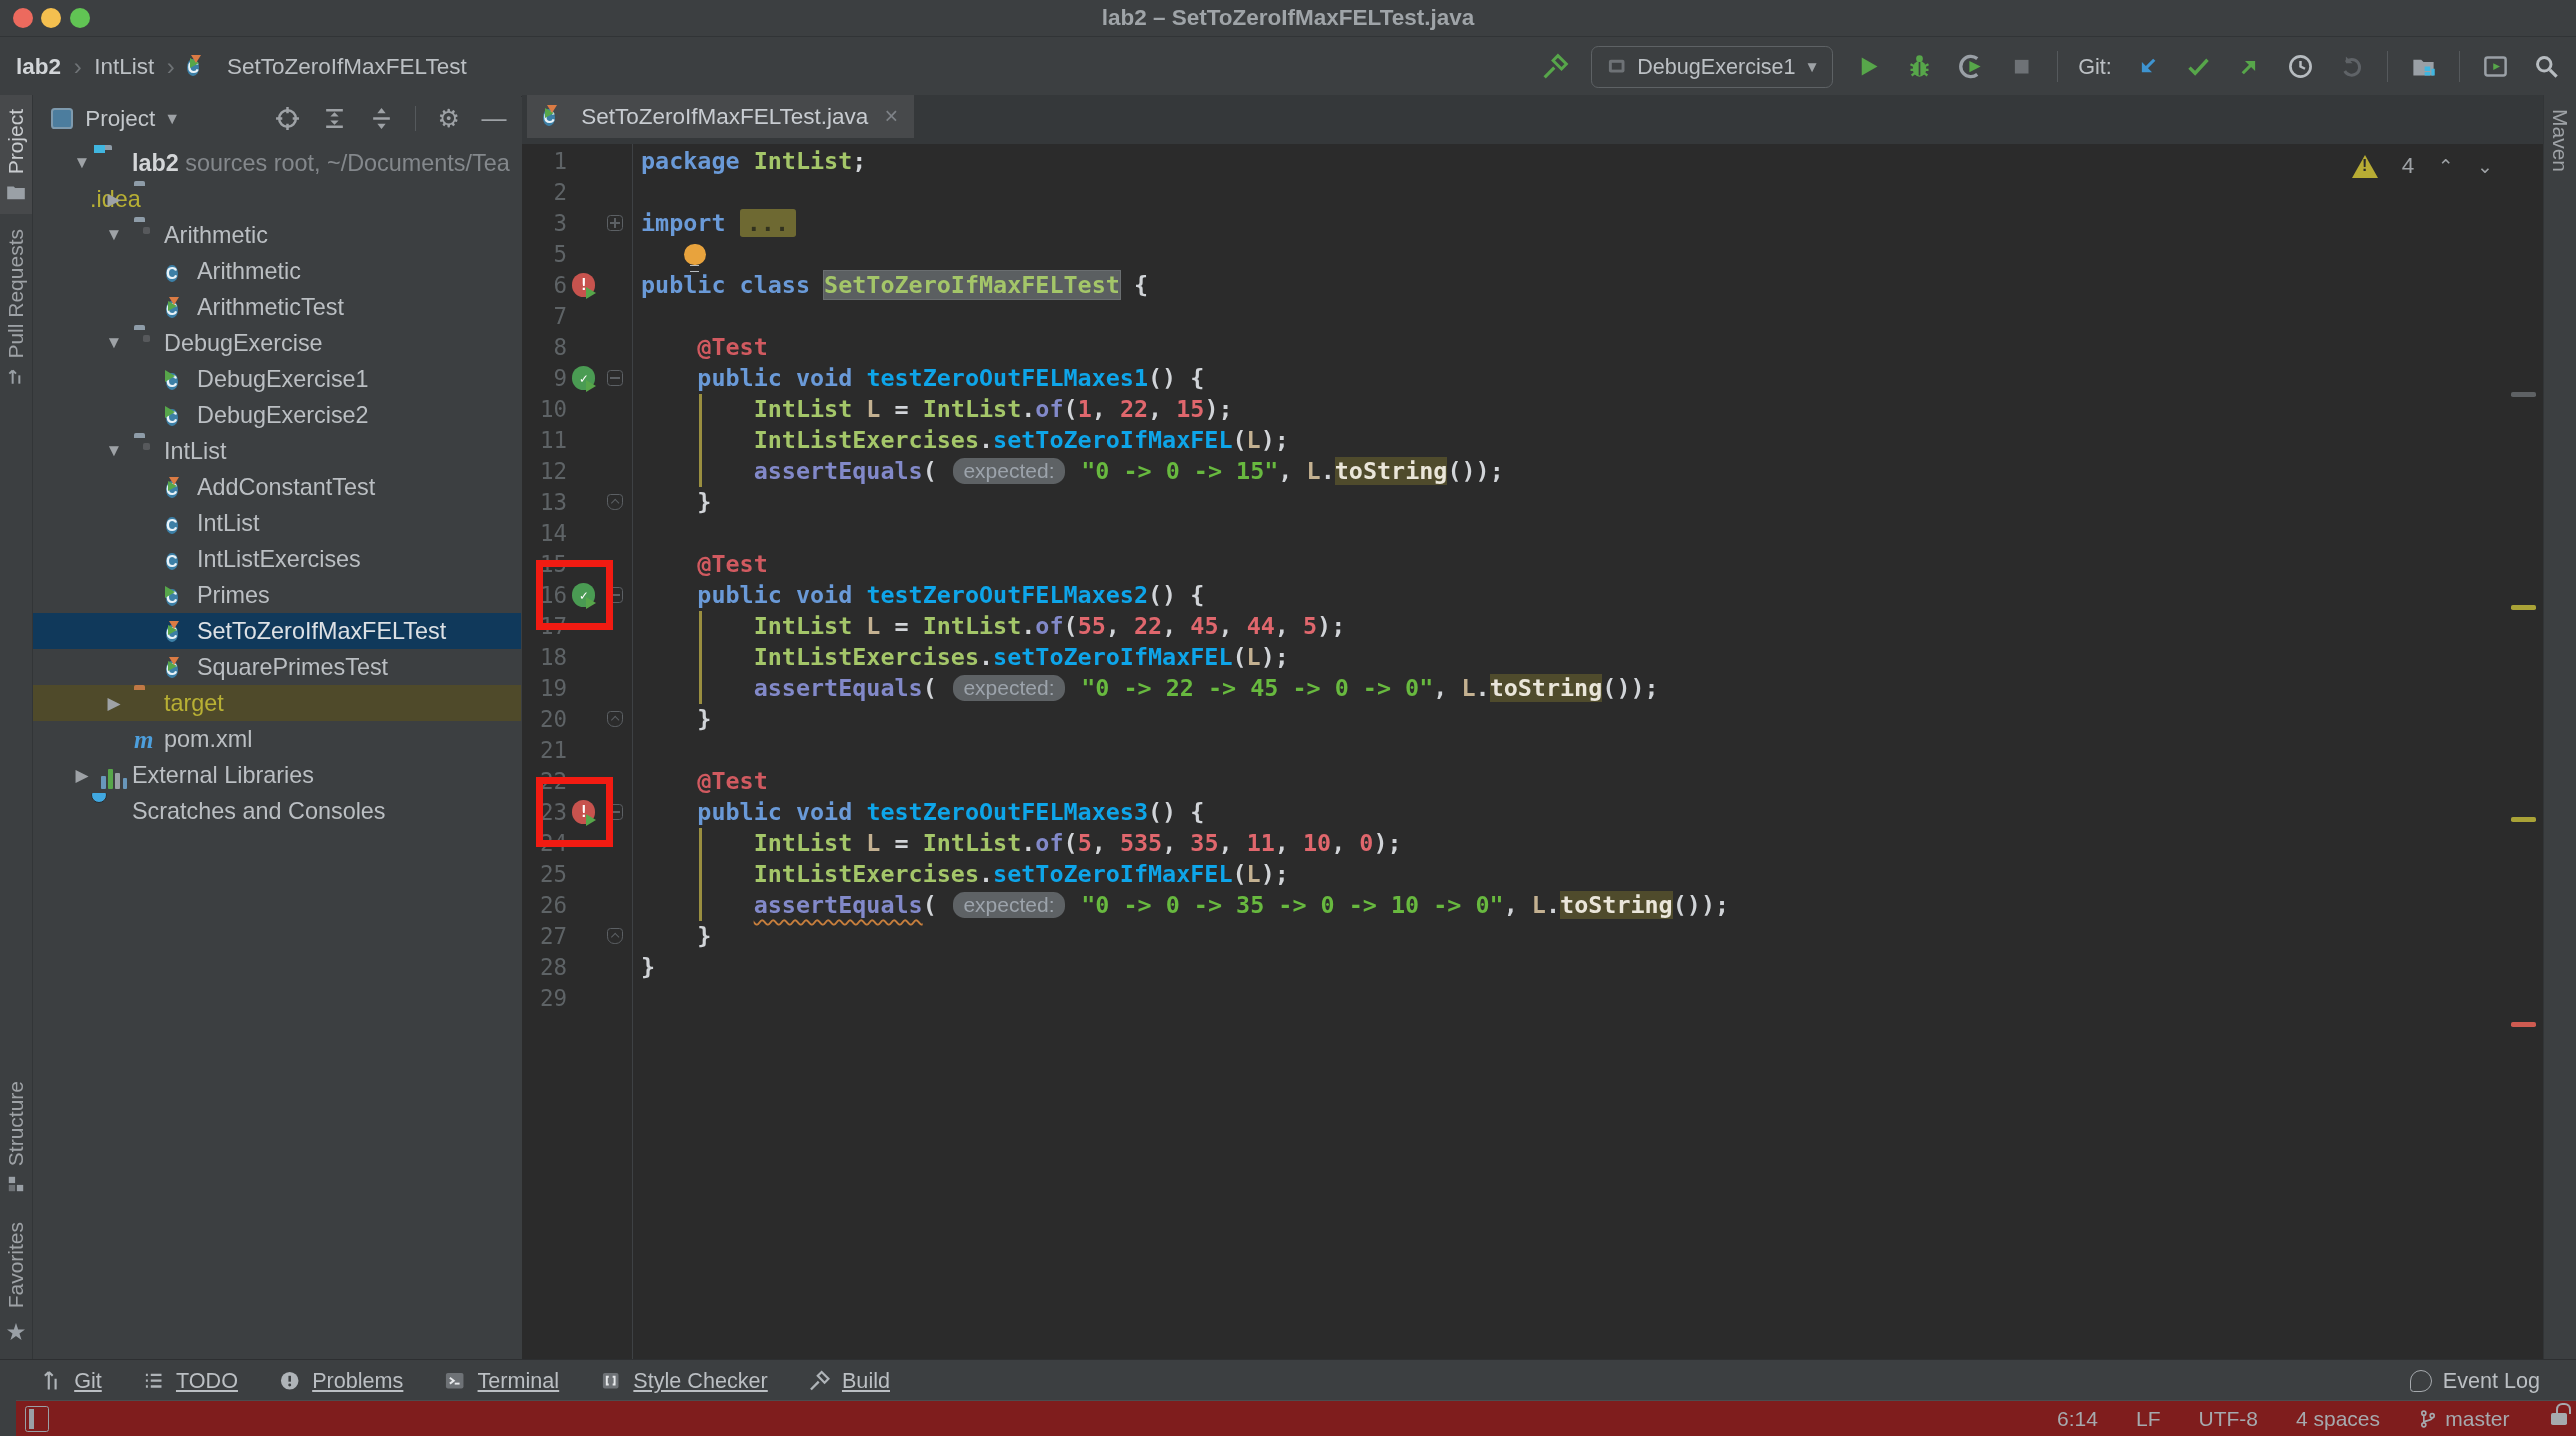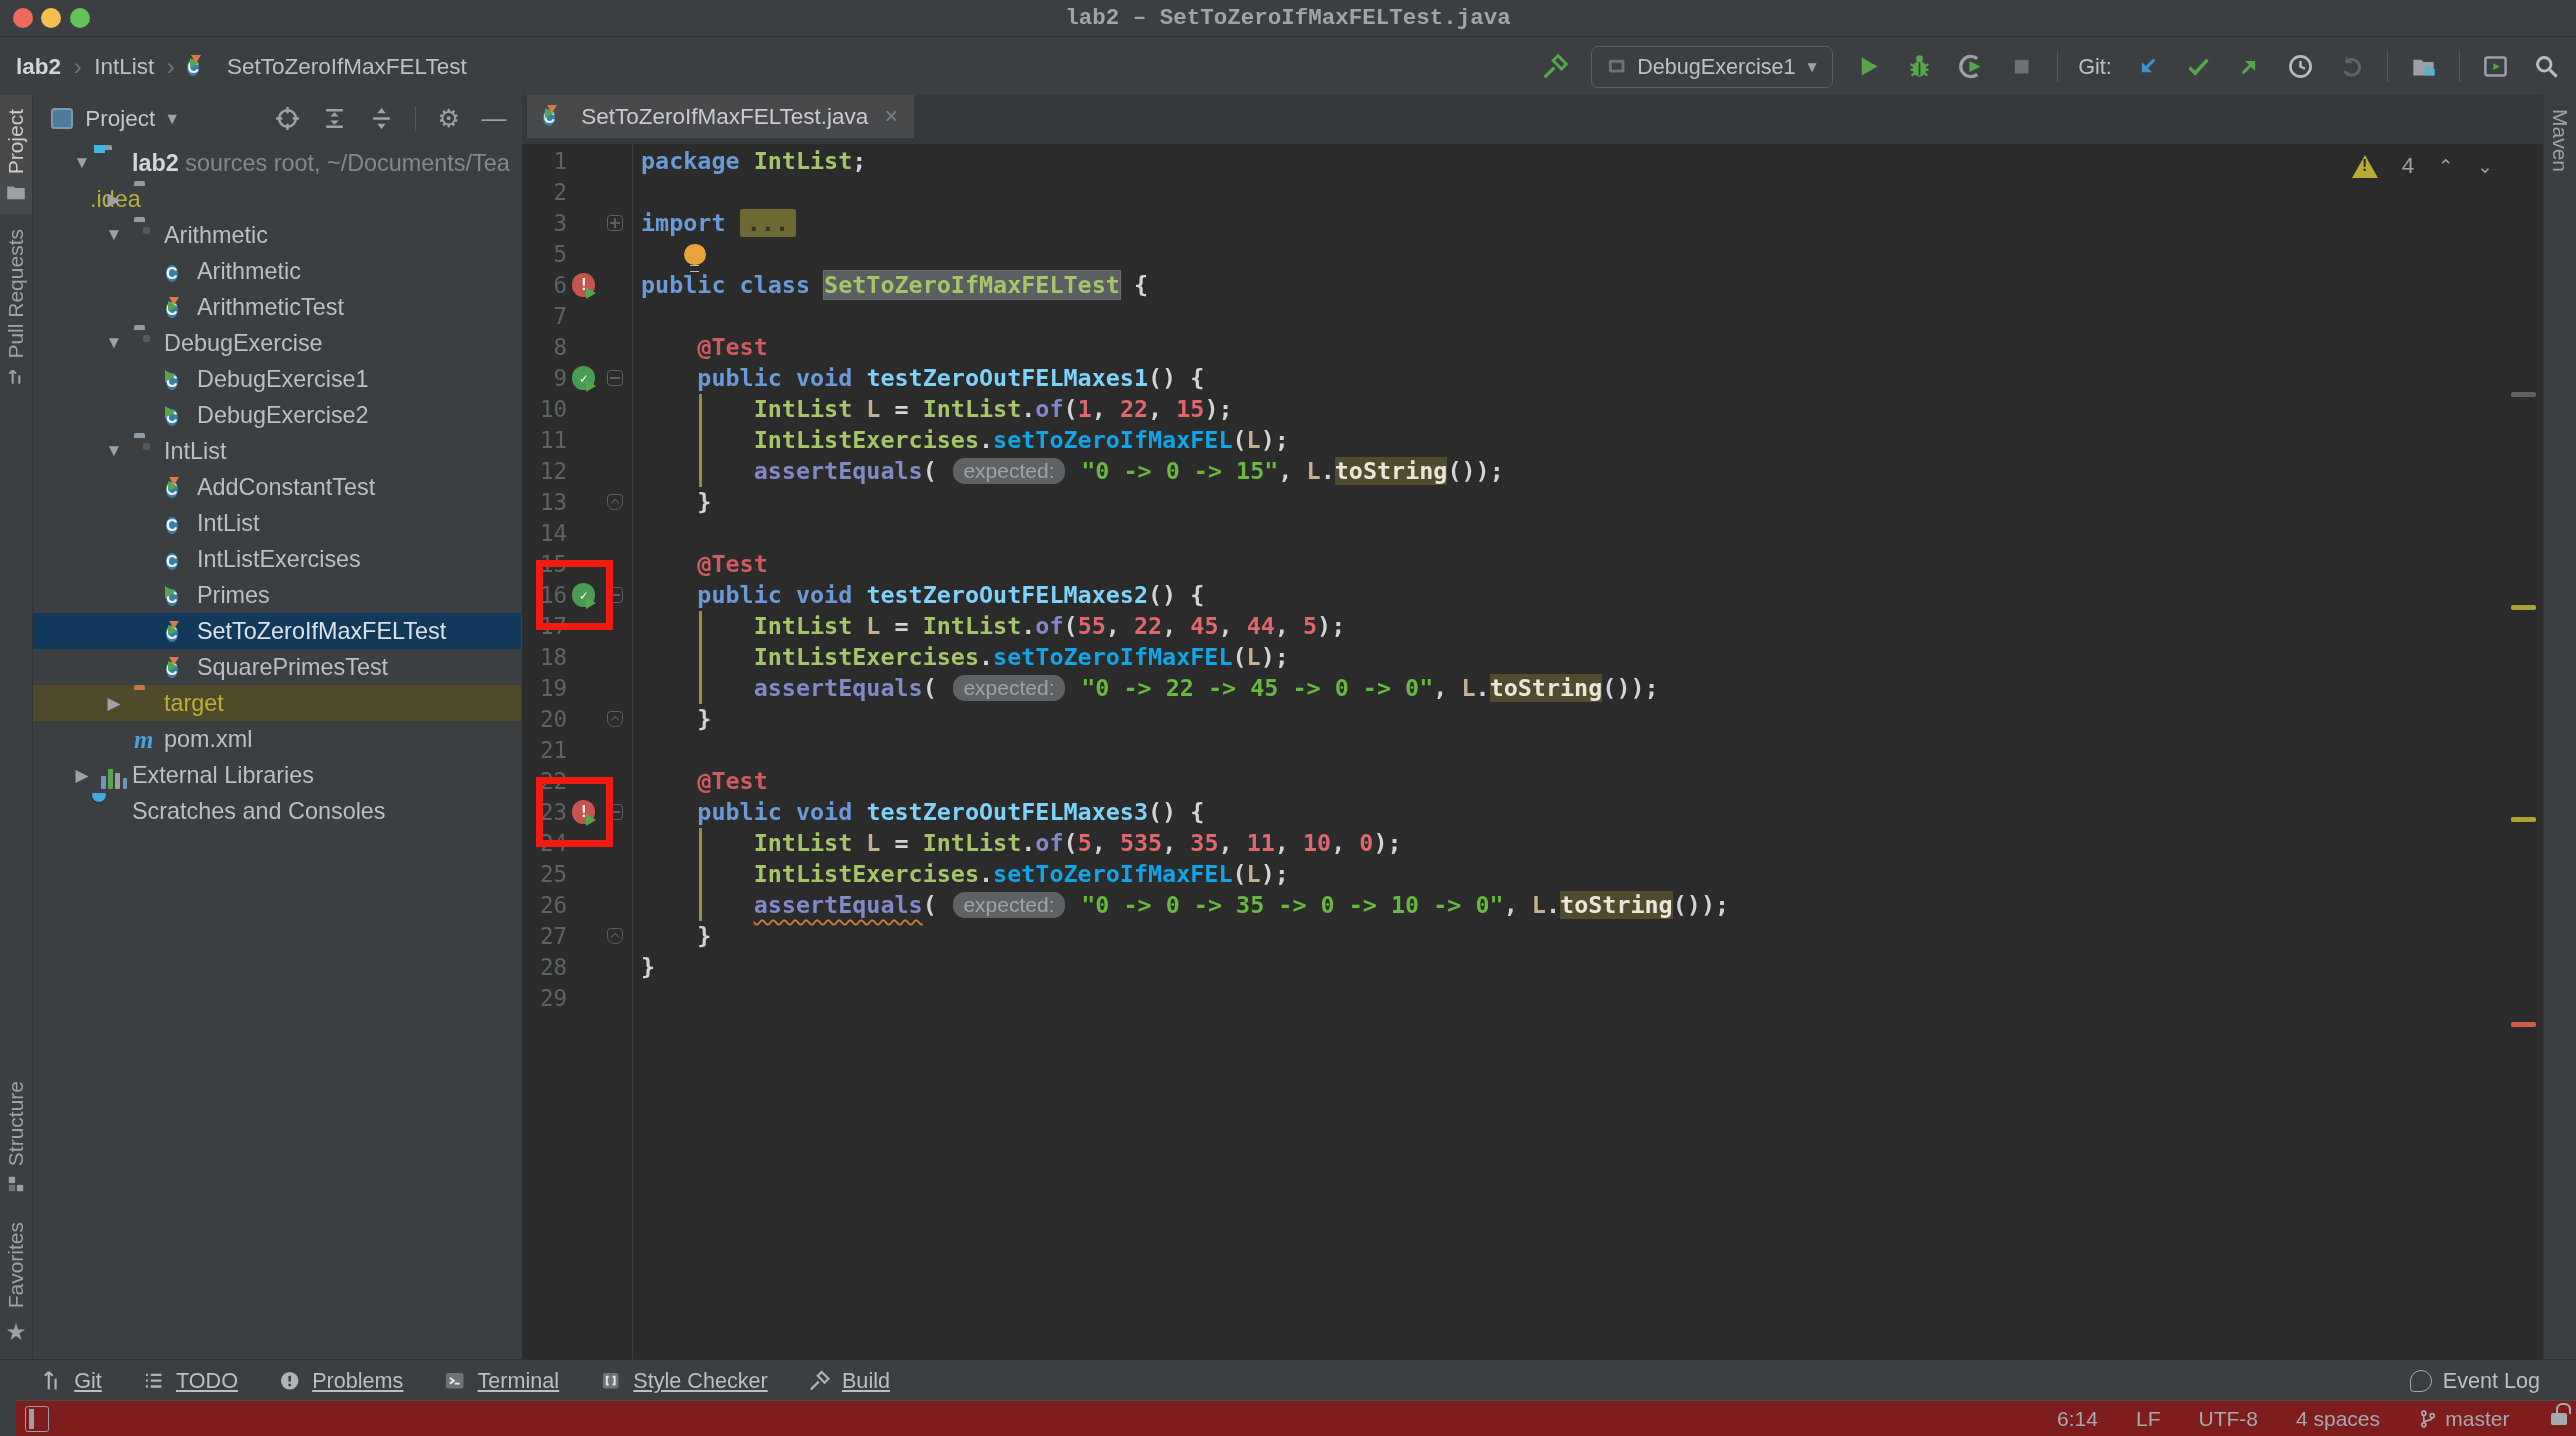--- a/index.html
+++ b/index.html
@@ -3,21 +3,21 @@
 <meta charset="utf-8">
 <style>
   html,body{margin:0;padding:0;background:#2B2B2B;}
   #app{position:relative;width:2576px;height:1437px;background:#3C3F41;overflow:hidden;
        font-family:"Liberation Sans",sans-serif;color:#BBBFC3;}
   
   #titlebar{position:absolute;left:0;top:0;width:100%;height:36px;background:#3C3F41;border-bottom:0.9px solid #313436;}
   .tl{position:absolute;top:8px;width:20px;height:20px;border-radius:50%;}
   #tl-close{left:12.6px;background:#EC6A5E}#tl-min{left:41px;background:#F4BF4F}#tl-max{left:70px;background:#61C454}
   #win-title{position:absolute;left:0;right:0;top:0;height:36px;line-height:36px;text-align:center;
-             font-size:22.5px;font-weight:bold;color:#9FA4A8;font-family:Liberation Mono, monospace;}
+             font-size:22.5px;font-weight:bold;color:#9FA4A8;}
   
   #navbar{position:absolute;left:0;top:37px;width:100%;height:59px;background:#3C3F41;border-bottom:0.9px solid #2E3133;}
   #crumbs{position:absolute;left:16px;top:0;height:59px;display:flex;align-items:center;gap:12.6px;font-size:22.5px;}
   .crumb-b{font-weight:bold;color:#D2D5D8}.crumb{color:#BCC0C4}.crumb-sep{color:#6F7376;font-size:24px}
   #nav-actions{position:absolute;right:14.4px;top:0;height:59px;display:flex;align-items:center;gap:20px;}
   .navico{width:31px;height:31px;display:flex;align-items:center;justify-content:center;}
   #runcfg{display:flex;align-items:center;gap:9px;border:0.9px solid #5E6265;border-radius:7.2px;height:40px;padding:0 12.6px;color:#BCC0C4;font-size:21.6px;}
   .vsep{width:0.9px;height:31px;background:#55595C;}
   .gitlabel{font-size:21.6px;color:#BCC0C4;}
   
@@ -86,21 +86,21 @@
   .gfold{position:absolute;left:85px;top:7.2px;width:16px;height:16px;border:1.8px solid #5C6064;border-radius:3.6px;box-sizing:border-box;background:#2B2B2B;}
   .gfold.minus::after{content:"";position:absolute;left:1.8px;right:1.8px;top:50%;height:1.8px;margin-top:-0.9px;background:#5C6064;}
   .gfold.plus::after{content:"";position:absolute;left:1.8px;right:1.8px;top:50%;height:1.8px;margin-top:-0.9px;background:#5C6064;}
   .gfold.plus::before{content:"";position:absolute;top:1.8px;bottom:1.8px;left:50%;width:1.8px;margin-left:-0.9px;background:#5C6064;}
   .gfold.end{border-radius:3.6px 3.6px 7.2px 7.2px;}
   .gfold.end::after{content:"";position:absolute;left:3.6px;top:5.4px;width:5.4px;height:5.4px;border-top:1.8px solid #5C6064;border-left:1.8px solid #5C6064;transform:rotate(45deg);}
   .redbox{position:absolute;left:14.4px;top:-20px;width:77px;height:70px;border:7.2px solid #F21B12;box-sizing:border-box;z-index:8;}
   .cline{position:relative;flex:1;padding-left:9px;white-space:pre;color:#D1D4D8;}
   .guide{position:absolute;left:67px;top:0;bottom:0;width:2.7px;background:#9A8F40;}
   .kw{color:#6A9AD8}.cls{color:#A4C669}.mt{color:#0ea5e9}
-  .md{color:#7dd3fc}.cl{color:#8289C9}.nm{color:#E0676D}.st{color:#68B93F}
+  .md{color:#0ea5e9}.cl{color:#8289C9}.nm{color:#E0676D}.st{color:#68B93F}
   .vr{color:#C4B191}.pn{color:#D1D4D8}.ann{color:#D15A60}
   .clw{color:#8289C9;text-decoration:underline wavy #C77E3C 1.8px;text-underline-offset:6.3px;}
   .clh{color:#A4C669;background:#5B5F61;outline:1.8px solid #6A6E70;}
   .ts{color:#EAE6DA;background:#4F4B2C;}
   .chip{display:inline-block;background:#5E6265;color:#9CA3AB;font:21px "Liberation Sans",sans-serif;border-radius:11.7px;padding:0.9px 10.8px;margin:0 1.8px;vertical-align:0.9px;}
   .fb{background:#6E6932;color:#32321F;padding:0 7.2px;border-radius:2.7px;}
   .bulb{display:inline-block;width:21.6px;height:21.6px;border-radius:50%;background:#E8A33D;margin-left:43px;vertical-align:-3.6px;position:relative;}
   .bulb::after{content:"";position:absolute;left:6.3px;bottom:-6.3px;width:9px;height:4.5px;border-top:1.8px solid #B7BCC0;border-bottom:1.8px solid #B7BCC0;}
   
   .smark{position:absolute;right:7.2px;width:25px;height:5.4px;border-radius:1.8px;z-index:6;}

